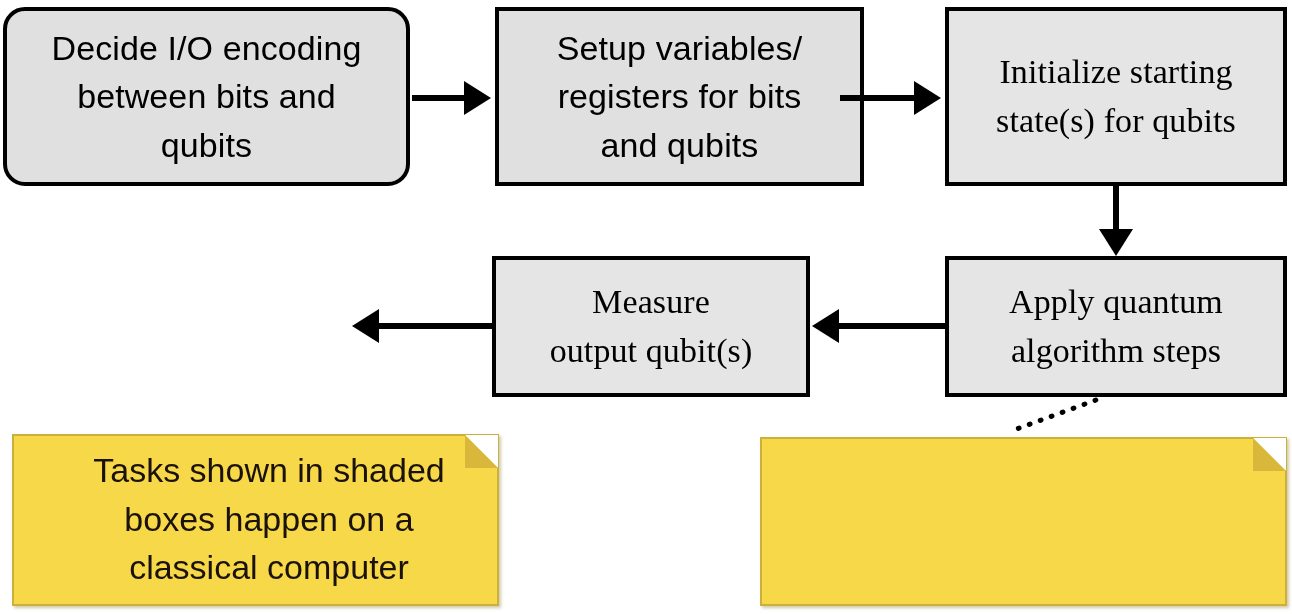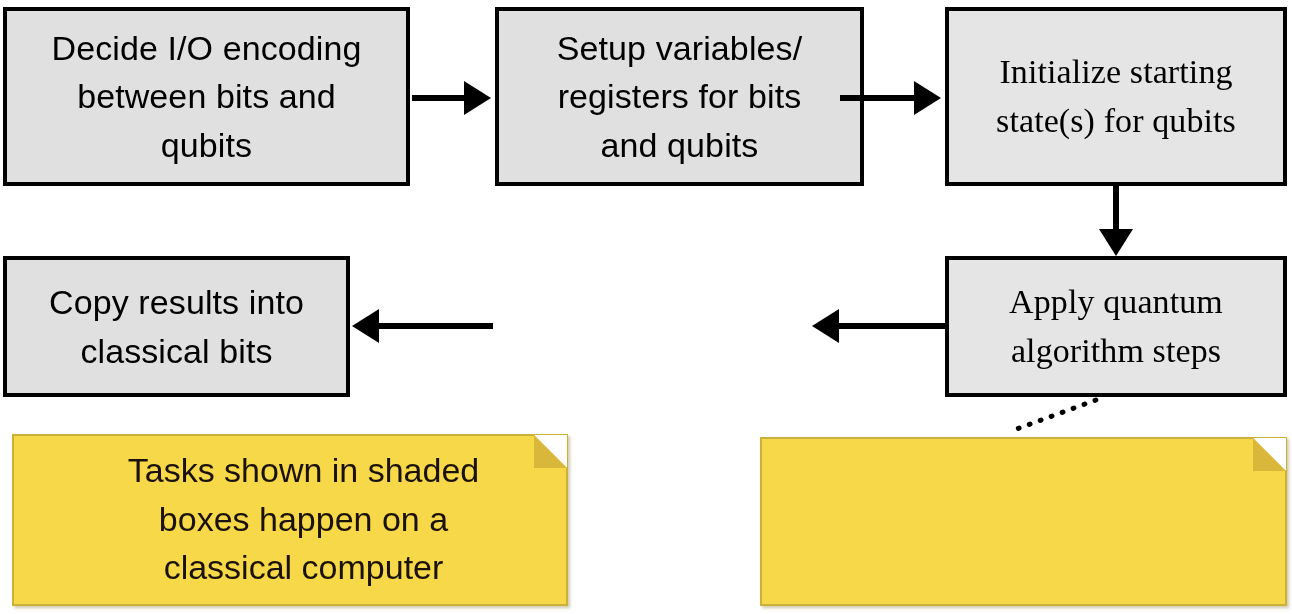--- a/index.html
+++ b/index.html
@@ -35,21 +35,21 @@
     font-size: 34px;
     line-height: 1.42;
     letter-spacing: 0.1px;
     padding: 2px 8px;
     white-space: pre-line;
   }
   .node.shaded { background: #e0e0e0; }
   .node.plain  { background: #e5e5e5; font-family: Liberation Serif, serif; }
 
   
-  #node-encoding   { left: 3px;   top: 7px;   width: 407px; height: 179px; }
+  #node-encoding   { left: 3px;   top: 7px;   width: 407px; height: 179px; border-radius: 22px; }
   #node-setup      { left: 495px; top: 7px;   width: 369px; height: 179px; }
   #node-initialize { left: 945px; top: 7px;   width: 342px; height: 179px; }
 
   
   #node-copy       { left: 3px;   top: 256px; width: 347px; height: 141px; }
   #node-measure    { left: 492px; top: 256px; width: 318px; height: 141px; }
   #node-apply      { left: 945px; top: 256px; width: 342px; height: 141px; }
 
   
   .note {
@@ -61,21 +61,21 @@
     text-align: center;
     color: #1a1208;
     font-size: 34px;
     line-height: 1.44;
     padding: 6px 16px 8px 16px;
     white-space: pre-line;
     background: #f6d848;
     border: 2px solid #cbb03a;
     box-shadow: 2px 2px 3px rgba(120,100,20,0.35);
   }
-  #note-classical { left: 12px;  top: 434px; width: 556px; height: 172px; padding-left: 43px; }
+  #note-classical { left: 12px;  top: 434px; width: 487px; height: 172px; padding-left: 43px; }
   #note-gates     { left: 760px; top: 437px; width: 527px; height: 169px; }
   
   .notch {
     position: absolute;
     top: -1px;
     right: -1px;
     width: 33px;
     height: 33px;
     background: #ffffff;
     clip-path: polygon(0 0, 100% 0, 100% 100%);
@@ -141,23 +141,23 @@
   <div class="node shaded" id="node-setup">Setup variables/
 registers for bits
 and qubits</div>
 
   <div class="node plain" id="node-initialize">Initialize starting
 state(s) for qubits</div>
 
   <div class="node plain" id="node-apply">Apply quantum
 algorithm steps</div>
 
+  <div class="node plain" id="node-measure">Measure
+output qubit(s)</div>
 
-  <div class="node shaded" id="node-copy">Copy results into
-classical bits</div>
 
   <div class="conn hline" style="left:412px; top:95px; width:56px;"></div>
   <div class="arrow-right" style="left:464px; top:81px;"></div>
 
   <div class="conn hline" style="left:840px; top:95px; width:78px;"></div>
   <div class="arrow-right" style="left:914px; top:81px;"></div>
 
   <div class="conn vline" style="left:1113px; top:186px; height:52px;"></div>
   <div class="arrow-down" style="left:1099px; top:229px;"></div>
 

